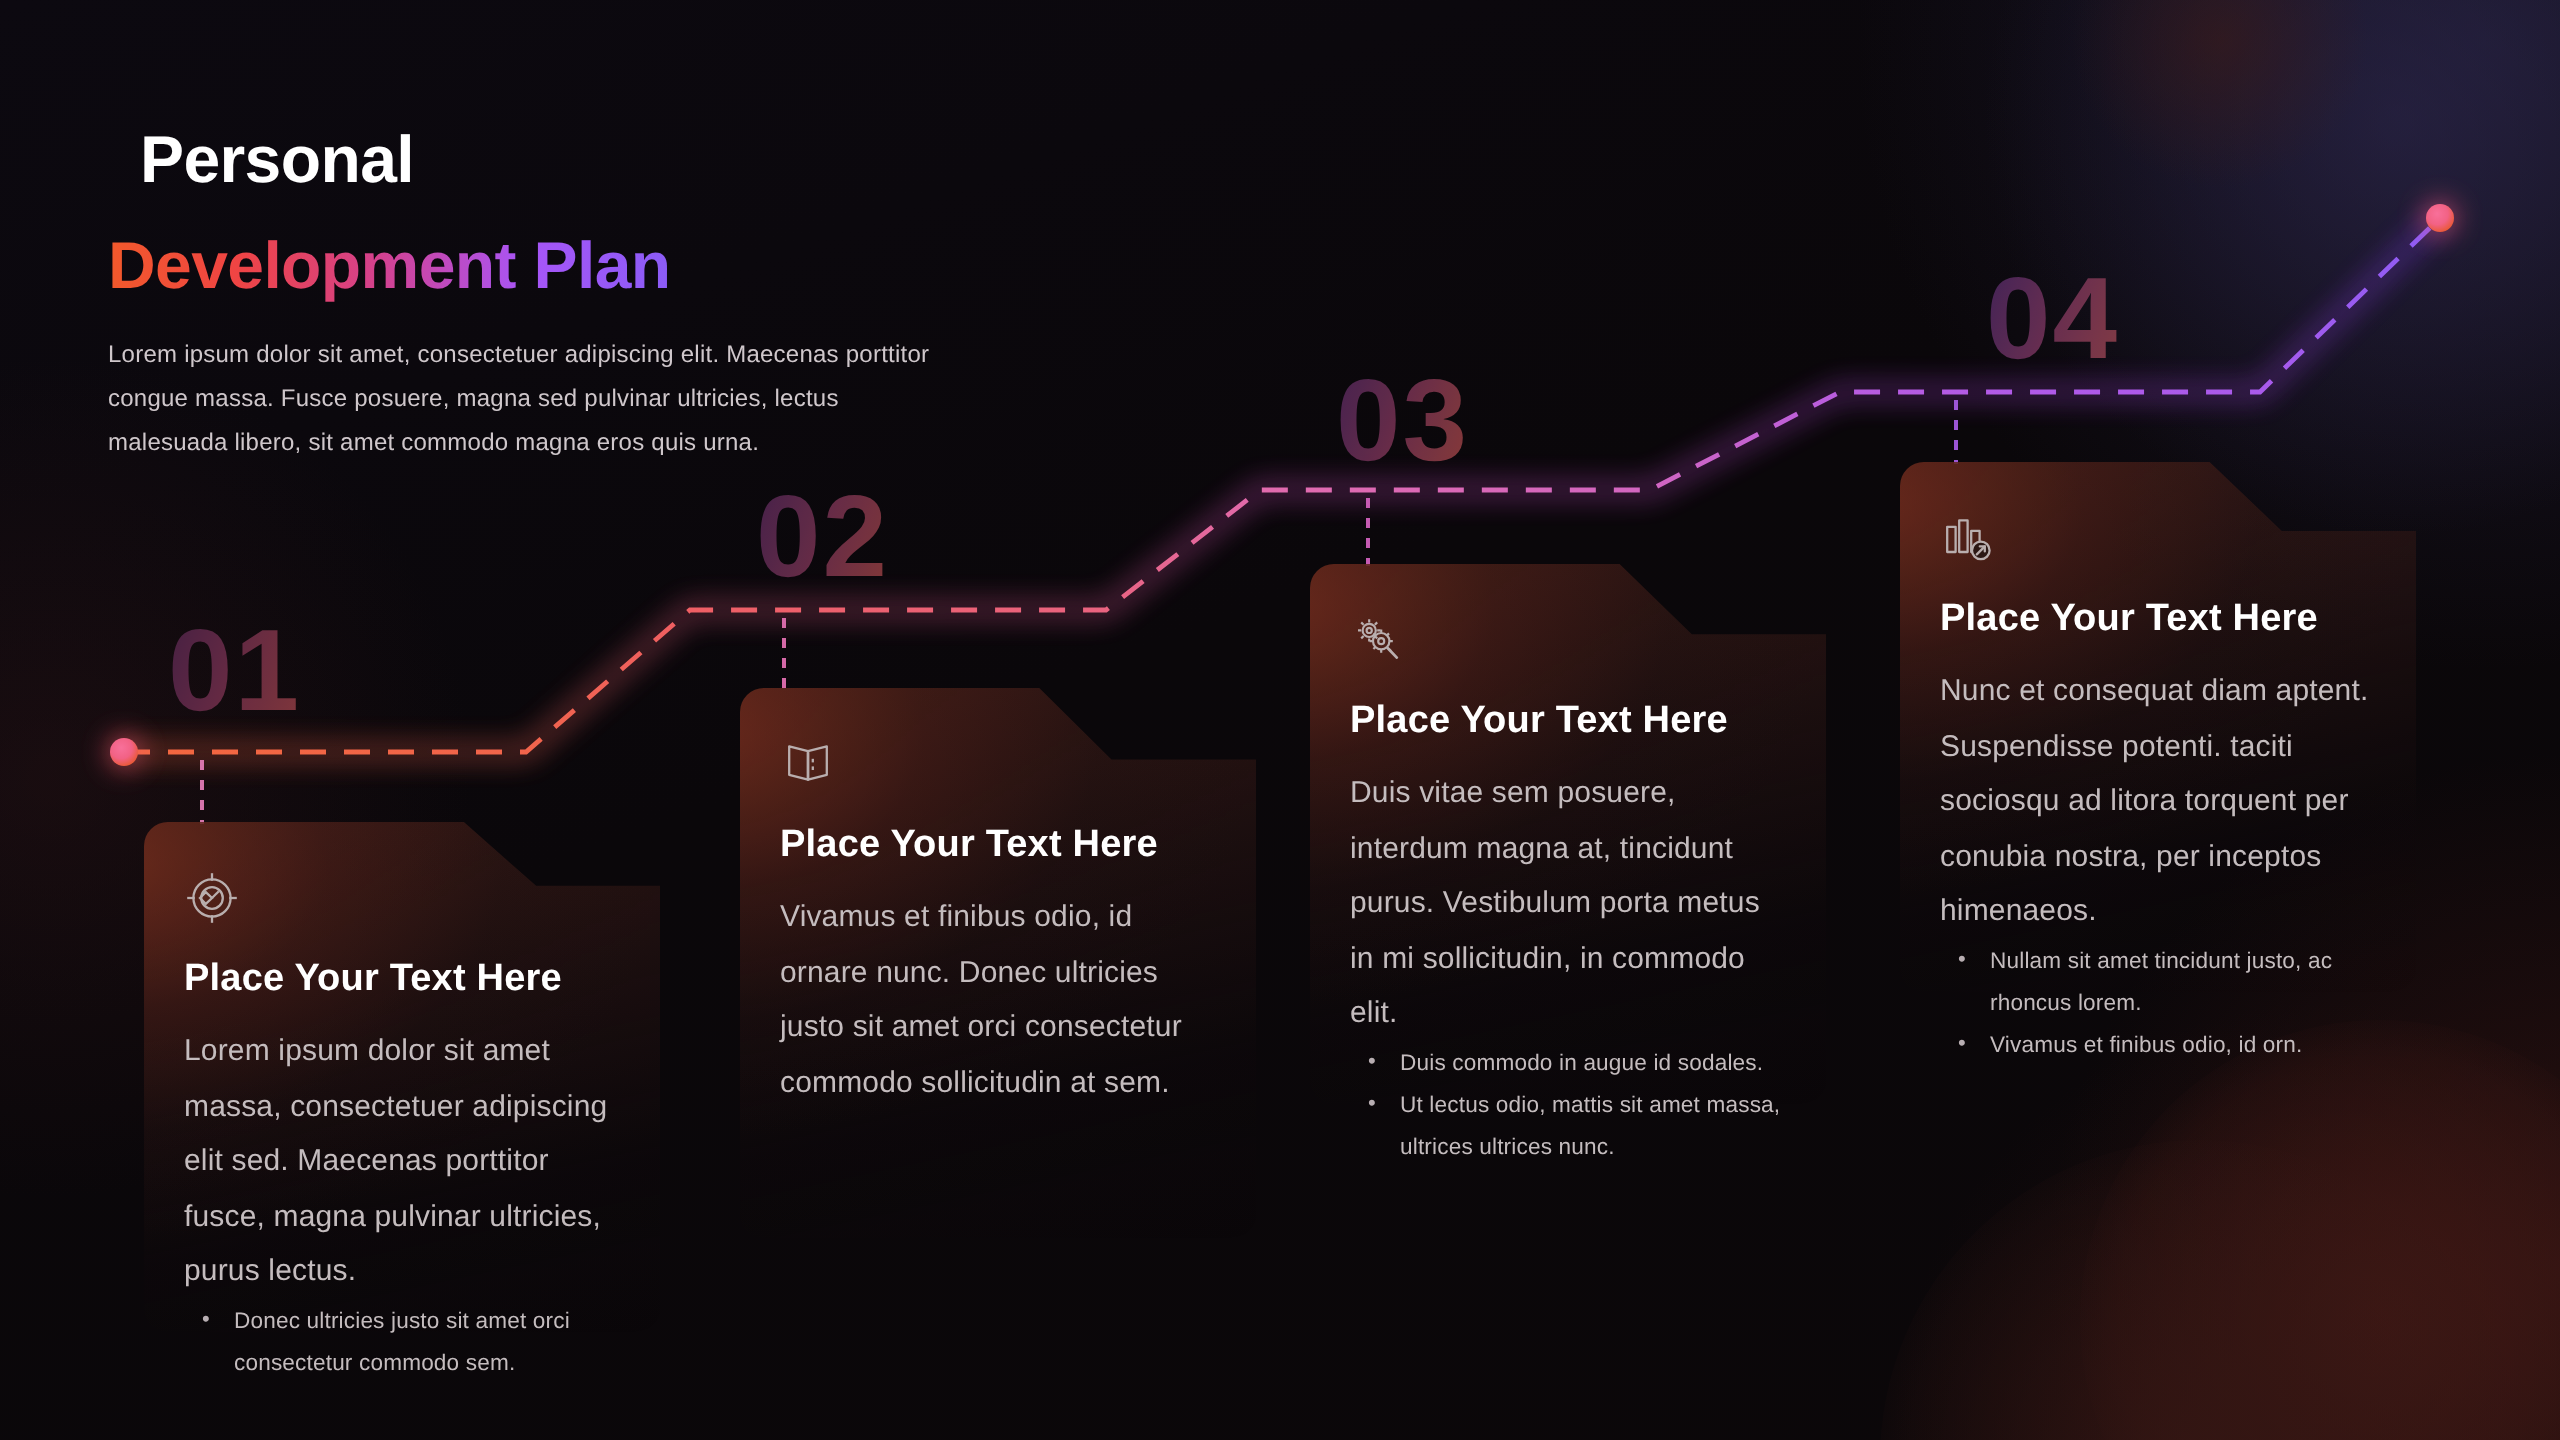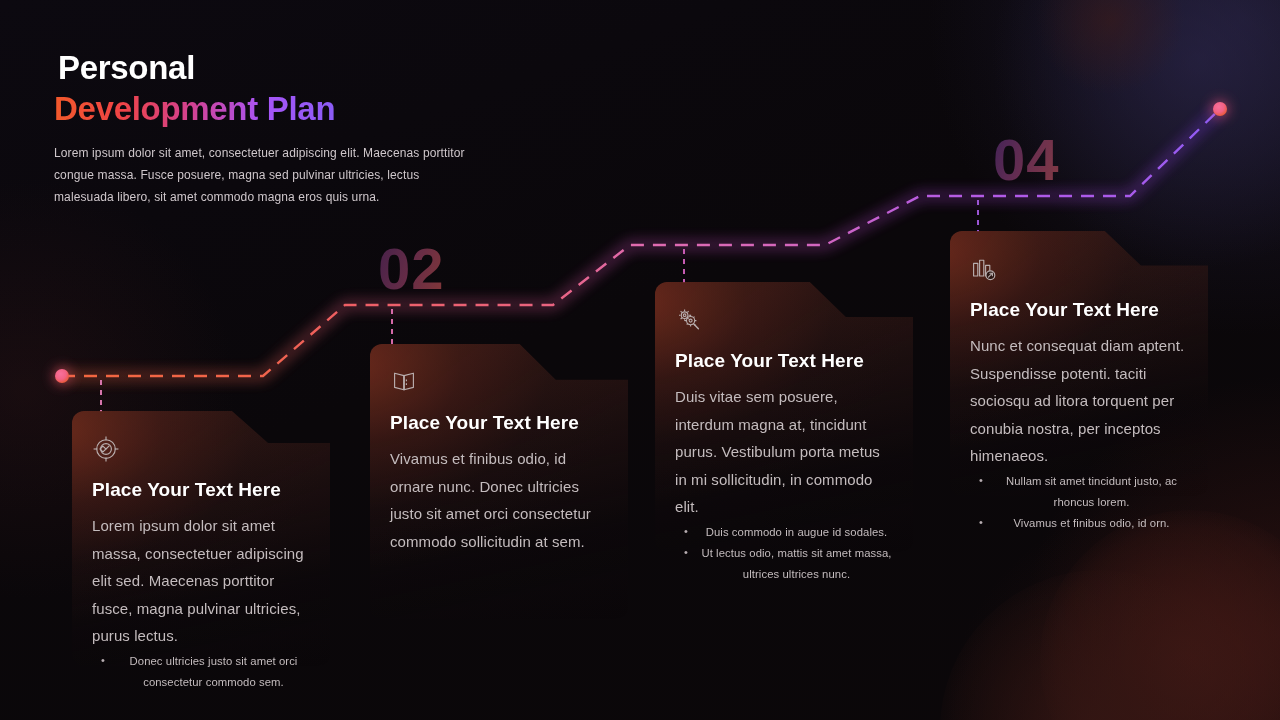--- a/index.html
+++ b/index.html
@@ -60,21 +60,21 @@
     left: 54px;
     top: 46px;
     width: 470px;
   }
   .title-line-1 {
     font-size: 33px;
     font-weight: bold;
     color: #ffffff;
     letter-spacing: -0.3px;
     line-height: 1.12;
-    margin: 4px;
+    margin: 16px;
   }
   .title-line-2 {
     font-size: 33px;
     font-weight: bold;
     letter-spacing: -0.3px;
     line-height: 1.12;
     margin: 0;
     background: linear-gradient(90deg, #f2592b 0%, #ef4444 23%, #d4418e 48%, #a855f7 74%, #8b5cf6 100%);
     -webkit-background-clip: text;
     background-clip: text;
@@ -159,21 +159,20 @@
     font-size: 15px;
     line-height: 1.84;
     color: #c4bcbe;
     margin: 0;
     letter-spacing: 0.08px;
   }
   .card-list {
     margin: 1px 0 0 0;
     padding: 0;
     list-style: none;
-    text-align: center;
   }
   .card-list li {
     font-size: 11.3px;
     line-height: 1.84;
     color: #c4bcbe;
     position: relative;
     padding-left: 25px;
     letter-spacing: 0.08px;
   }
   .card-list li::before {
@@ -250,21 +249,23 @@
     <line x1="392" y1="309" x2="392" y2="345" stroke="#e06fb0" stroke-width="2" stroke-dasharray="5 5" opacity="0.95"></line>
     <line x1="684" y1="249" x2="684" y2="283" stroke="#d060bb" stroke-width="2" stroke-dasharray="5 5" opacity="0.95"></line>
     <line x1="978" y1="200" x2="978" y2="232" stroke="#a35adf" stroke-width="2" stroke-dasharray="5 5" opacity="0.95"></line>
 
     <circle cx="62" cy="376" r="10" fill="#f05a72" opacity="0.45" filter="url(#dotGlow)"></circle>
     <circle cx="62" cy="376" r="7" fill="url(#dotGrad)"></circle>
     <circle cx="1220" cy="109" r="10" fill="#f05a72" opacity="0.45" filter="url(#dotGlow)"></circle>
     <circle cx="1220" cy="109" r="7" fill="url(#dotGrad)"></circle>
   </svg>
 
+  <div class="step-num num-1">01</div>
   <div class="step-num num-2">02</div>
+  <div class="step-num num-3">03</div>
   <div class="step-num num-4">04</div>
 
   <div class="card card-1">
     <div class="card-shape"></div>
     <div class="card-body">
       <svg class="card-icon" viewBox="0 0 28 28" fill="none" stroke="#b9aeae" stroke-width="1.15">
         <circle cx="14" cy="14" r="9.3"></circle>
         <circle cx="14" cy="14" r="5.4"></circle>
         <path d="M14 14 l3.4 -3.4"></path>
         <path d="M10.9 11.1 l3.1 2.9 -3.1 2.9 -2.9 -2.9z"></path>

